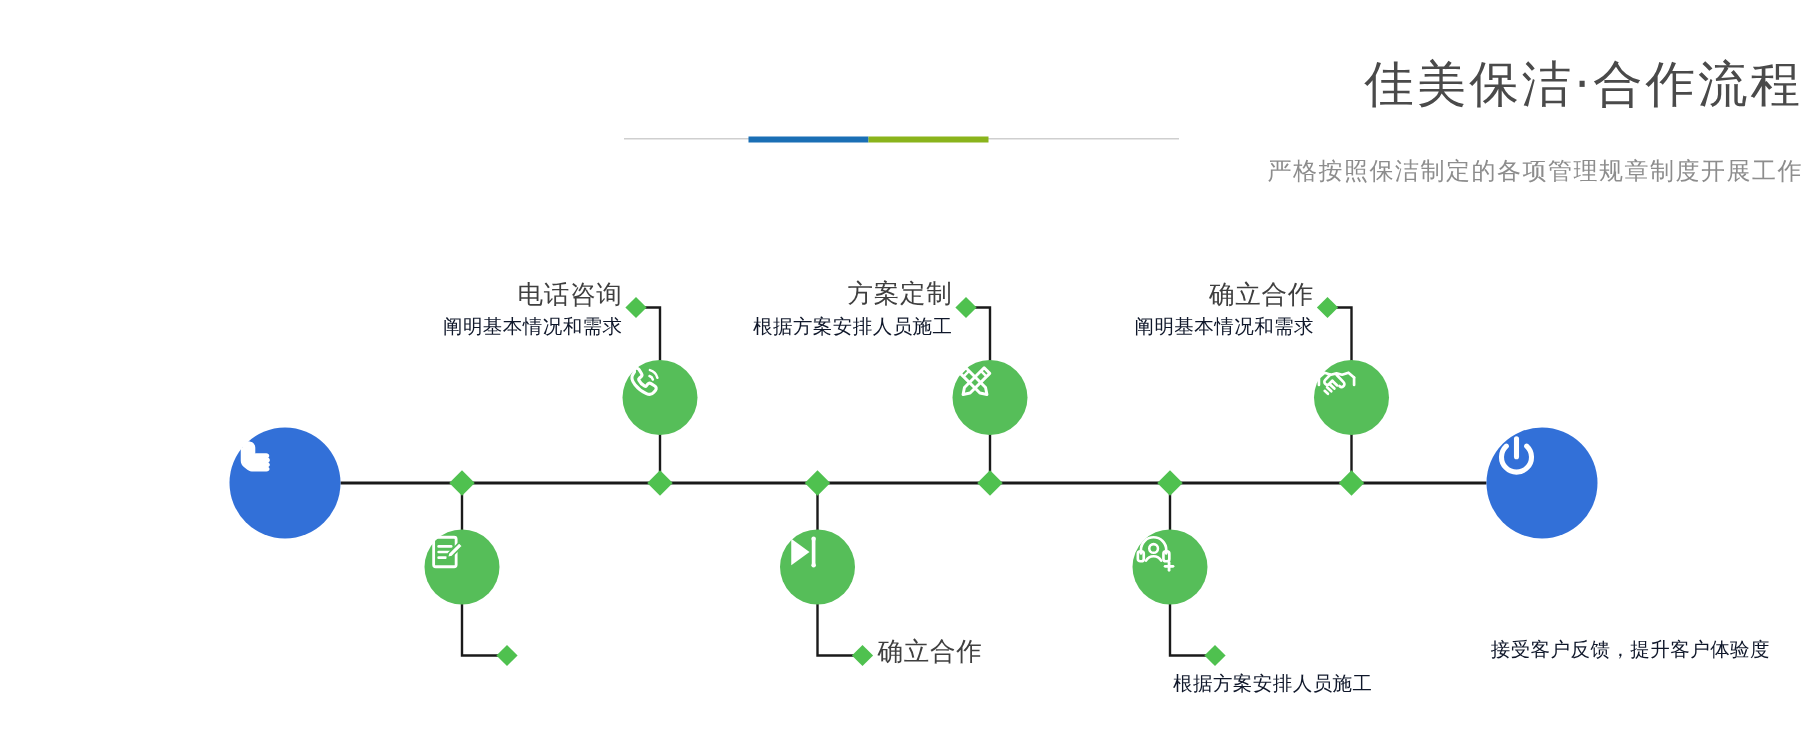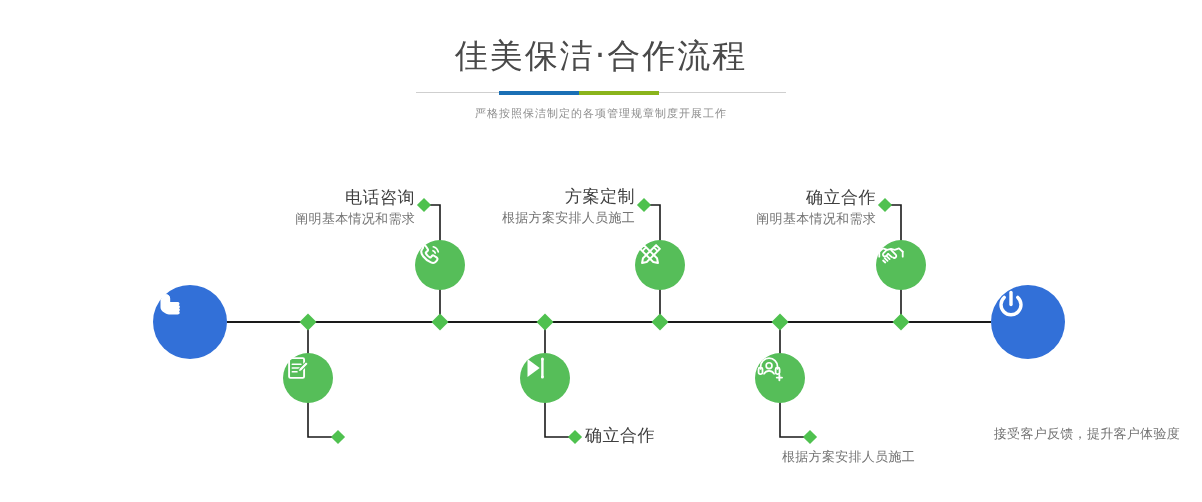--- a/index.html
+++ b/index.html
@@ -18,21 +18,21 @@
     background: #ffffff;
     overflow: hidden;
   }
 
   
   .header {
     position: absolute;
     left: 0;
     top: 34px;
     width: 1202px;
-    text-align: center;
+    text-align: right;
   }
   .page-title {
     font-size: 33px;
     line-height: 44px;
     color: #4a4a4a;
     letter-spacing: 2px;
     font-weight: normal;
     margin: 0;
   }
   .divider {
@@ -52,21 +52,21 @@
   }
   .divider .seg-green {
     position: absolute;
     left: 163px;
     top: -1px;
     width: 80px;
     height: 4px;
     background: #8ab41c;
   }
   .page-subtitle {
-    font-size: 11px;
+    font-size: 16px;
     line-height: 22px;
     color: #8d8d8d;
     margin: 10px 0 0 0;
     letter-spacing: 1px;
   }
 
   
   .flow {
     position: absolute;
     left: 0;
@@ -113,21 +113,21 @@
   }
   .node-label .lbl-title {
     font-size: 17px;
     line-height: 23px;
     color: #3f3f3f;
     letter-spacing: 0.5px;
   }
   .node-label .lbl-desc {
     font-size: 13px;
     line-height: 20px;
-    color: #737373;
+    color: #0f172a;
     letter-spacing: 0.3px;
     text-align: right;
   }
   .node-label.align-right { text-align: right; }
   .node-label.align-left  { text-align: left; }
 </style>
 </head>
 <body>
 
 <div id="page">

